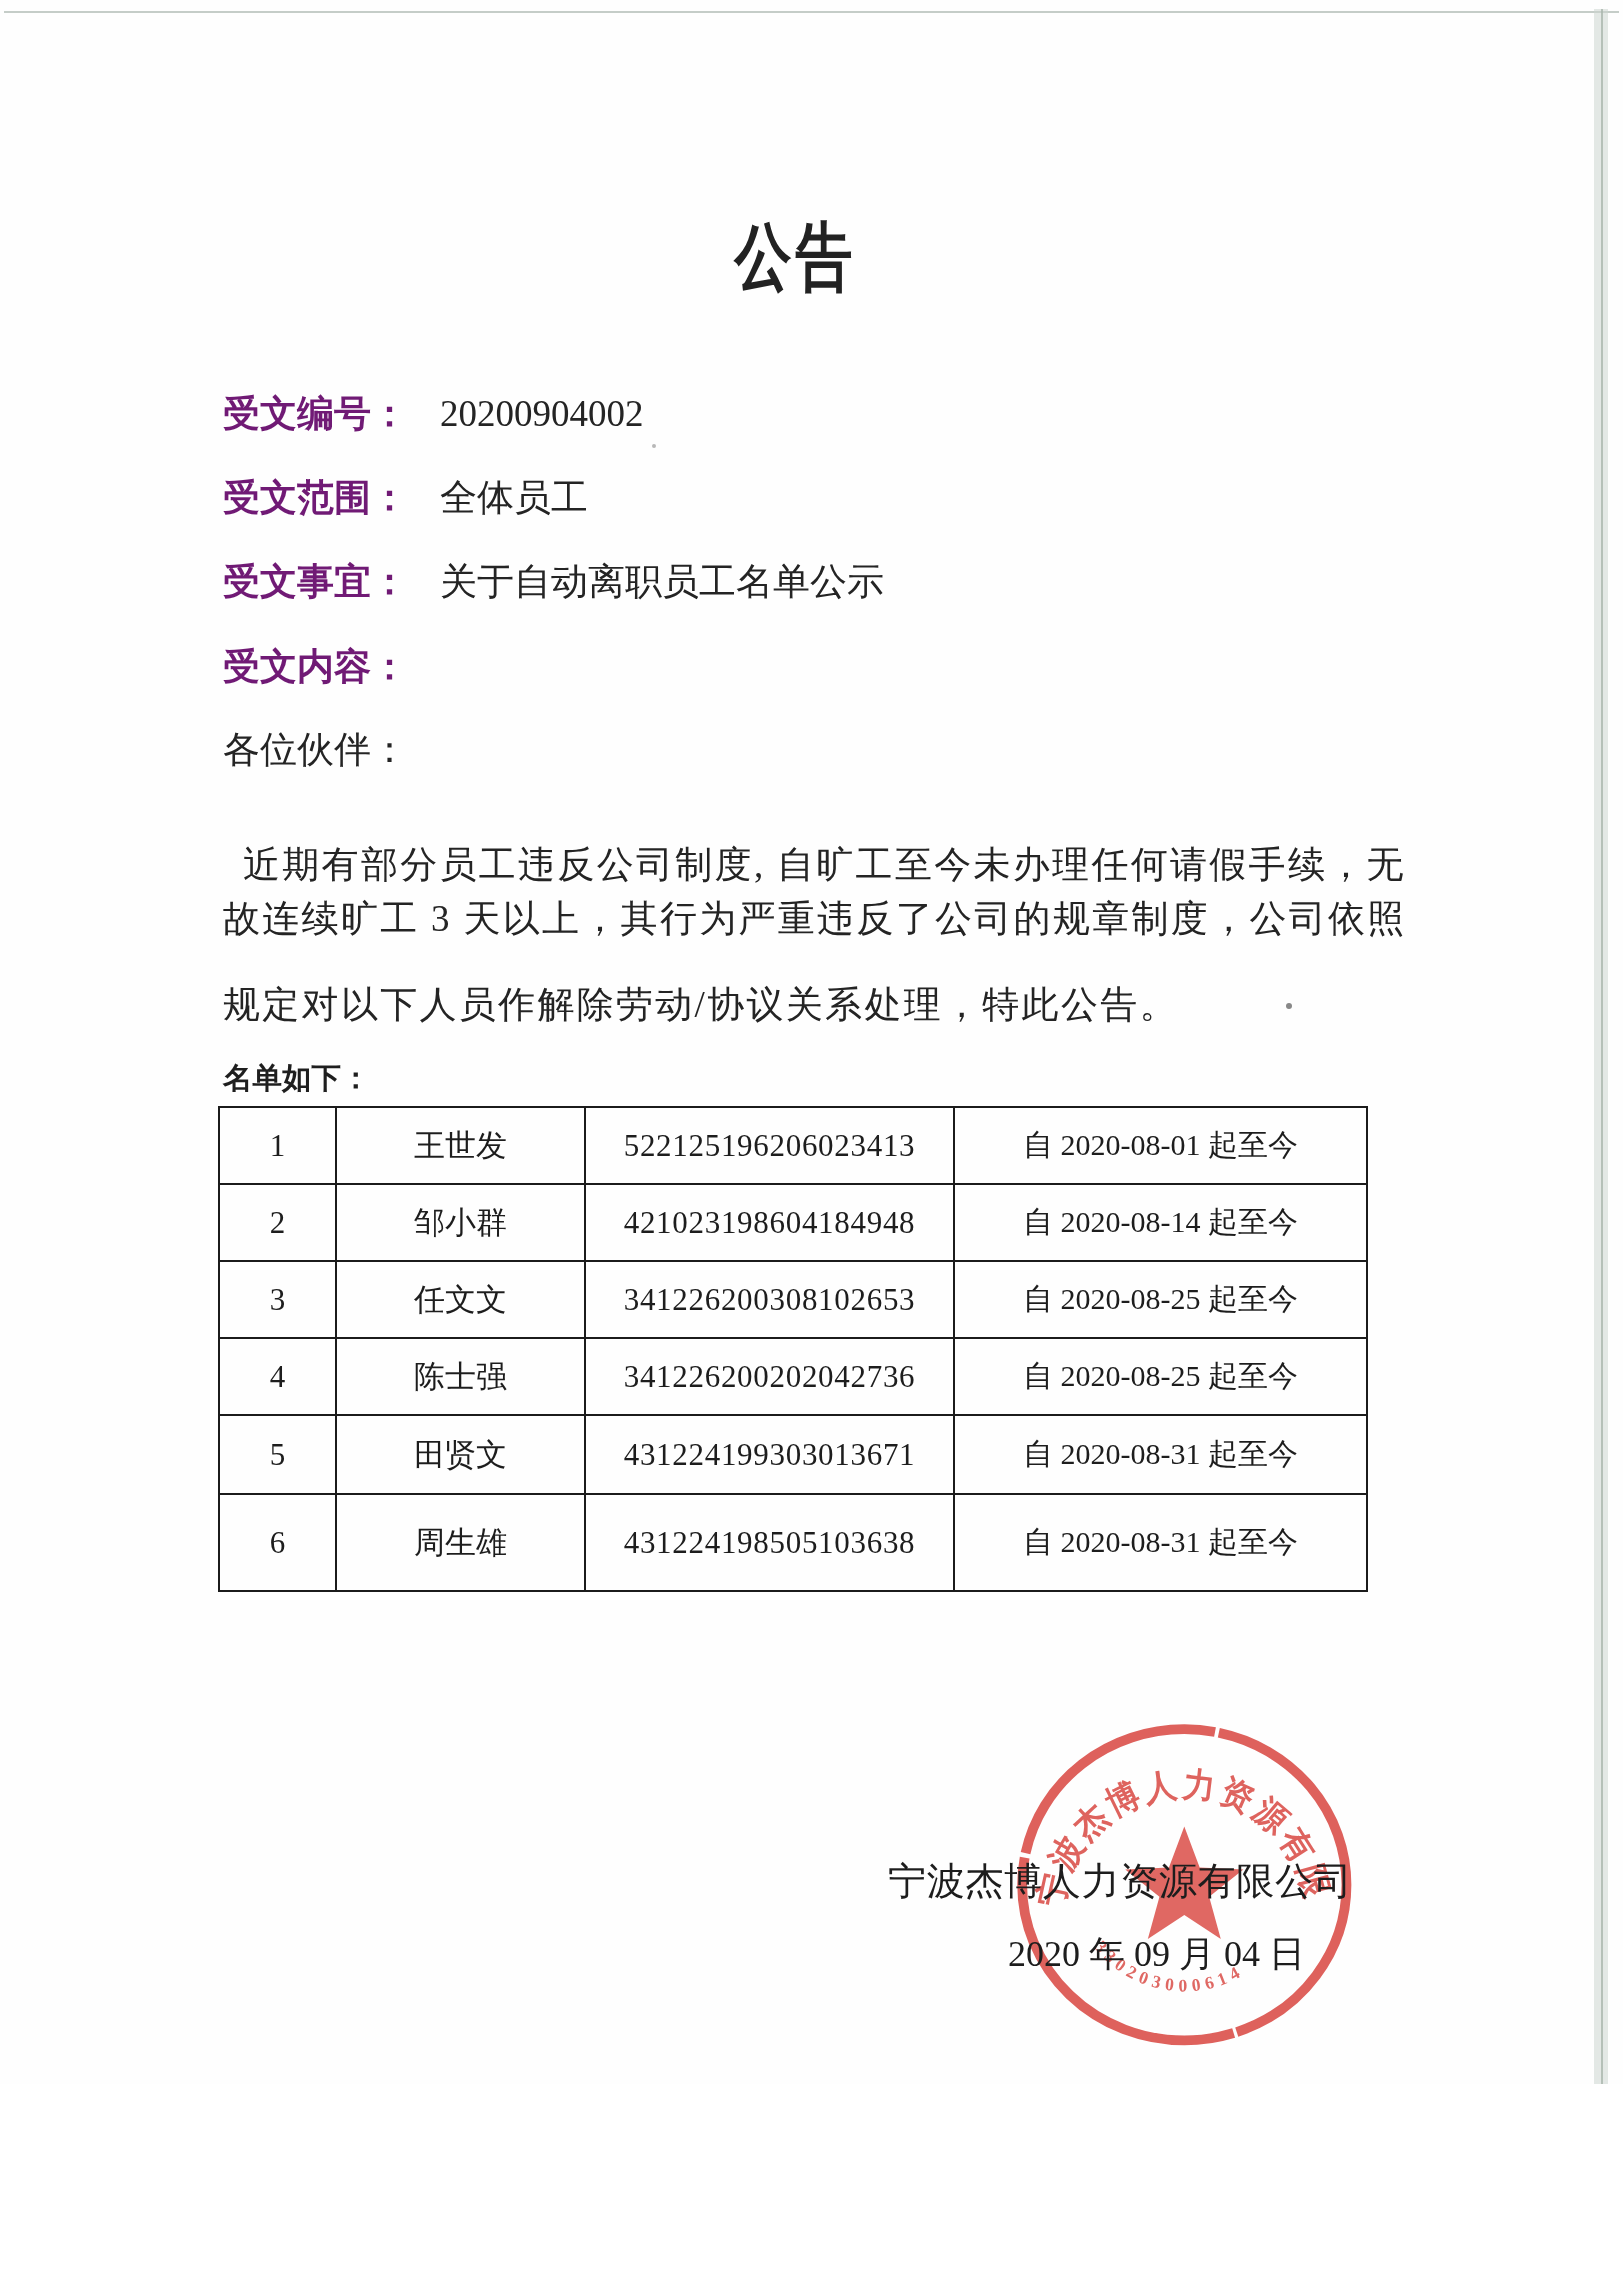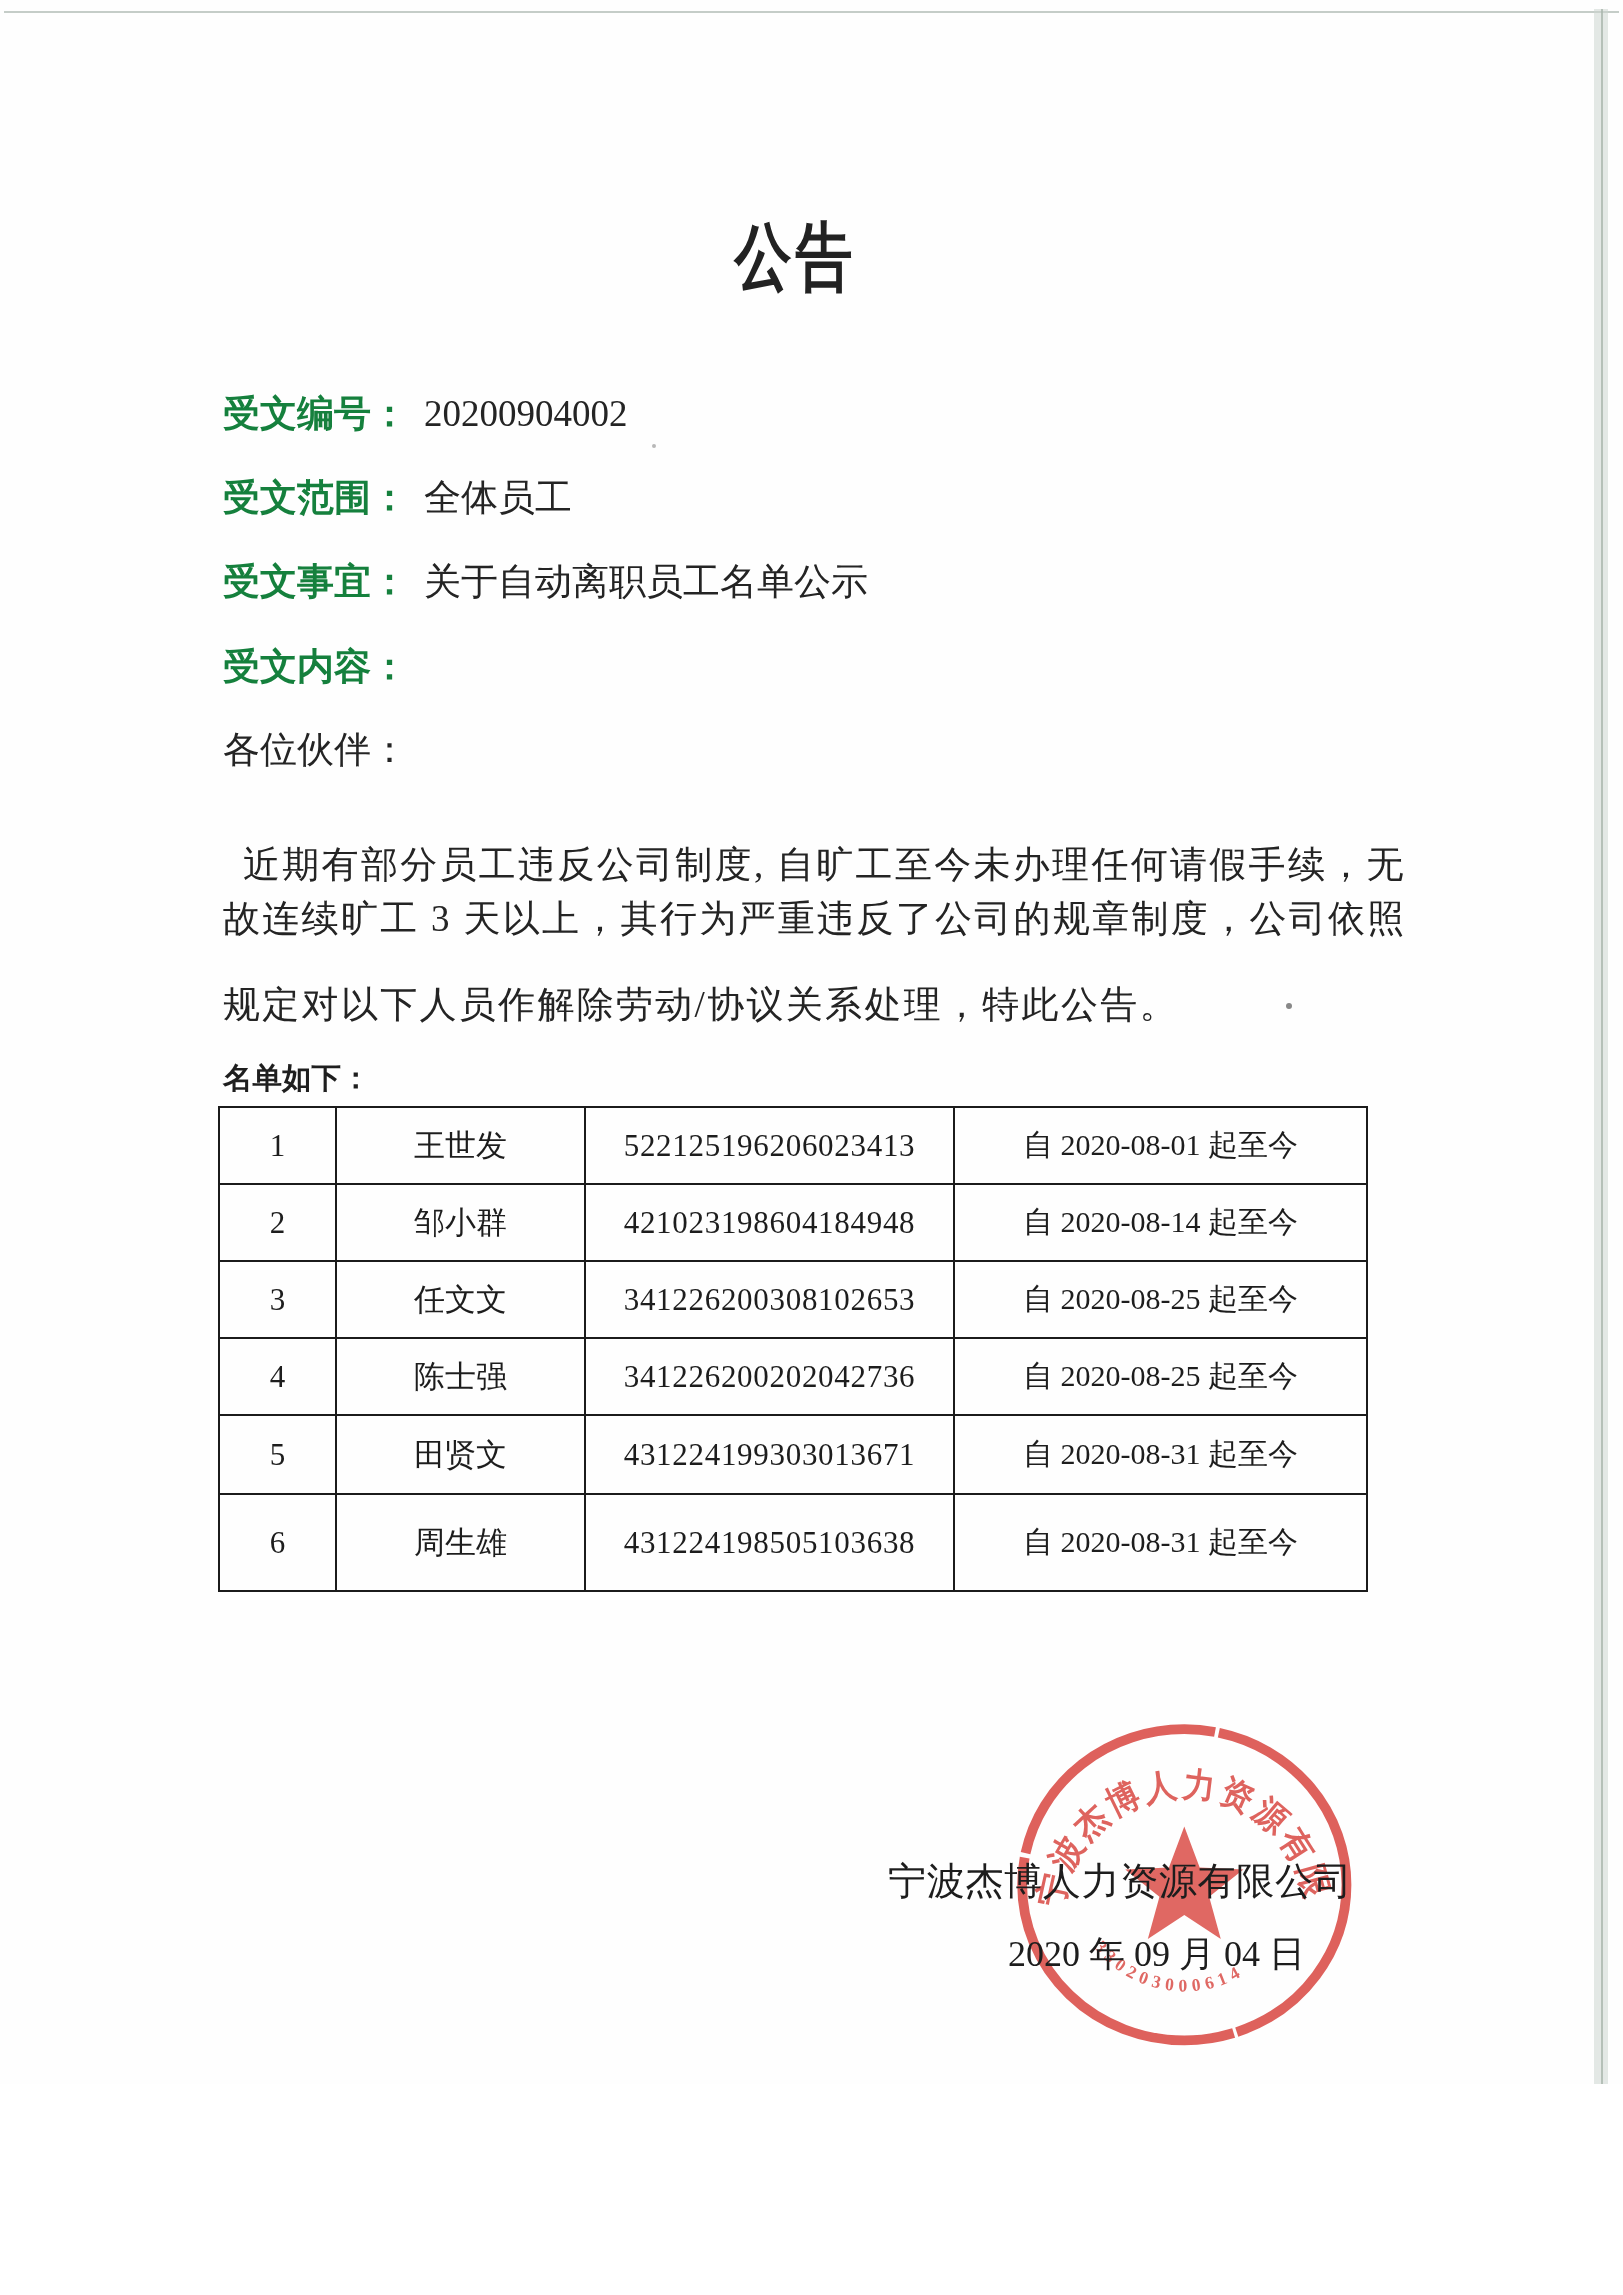--- a/index.html
+++ b/index.html
@@ -23,22 +23,22 @@
   
   .doc-title{
     position:absolute;left:0;top:209px;width:1591px;
     text-align:center;font-size:73px;font-weight:700;
     letter-spacing:5.2px;
     transform:scaleX(.78);transform-origin:50% 50%;
     color:#222;
   }
   
   .field{position:absolute;left:223px;font-size:37px;white-space:nowrap;}
-  .field .lbl{font-weight:700;color:#15803d;}
-  .field .val{margin-left:16px;color:#242424;}
+  .field .lbl{font-weight:700;color:#701a75;}
+  .field .val{margin-left:32px;color:#242424;}
   .f-no{top:389px;}
   .f-scope{top:473px;}
   .f-subject{top:557px;}
   .f-content{top:642px;}
   .salutation{position:absolute;left:223px;top:725px;font-size:37px;color:#242424;}
   
   .para-line{
     position:absolute;left:223px;width:1152px;
     font-size:37px;letter-spacing:2.3px;color:#242424;white-space:nowrap;
   }

